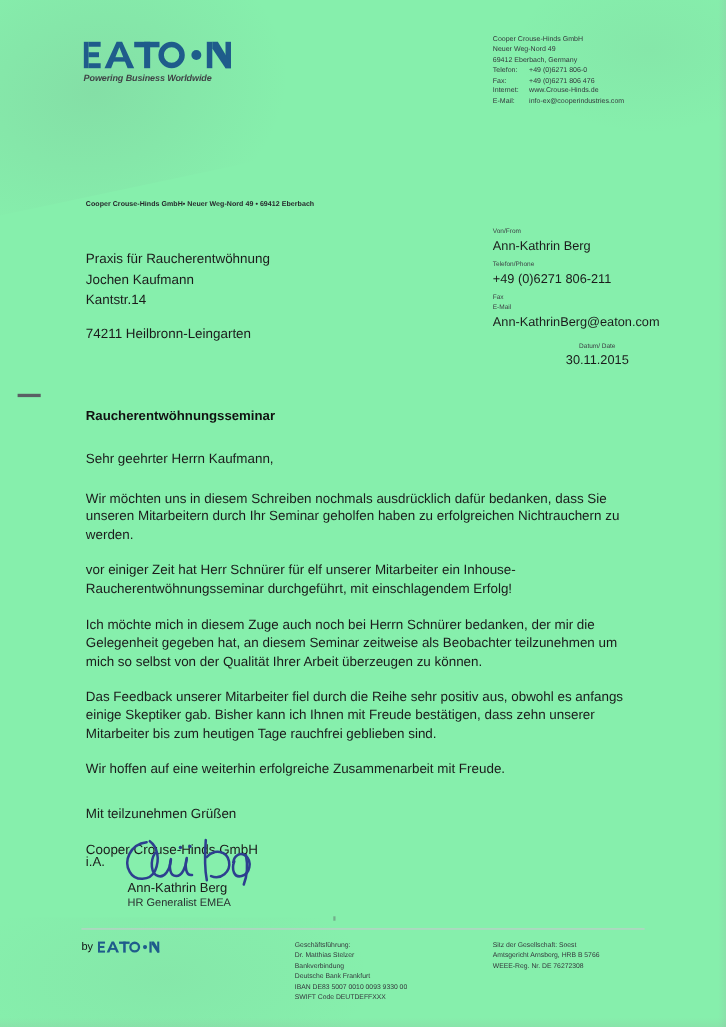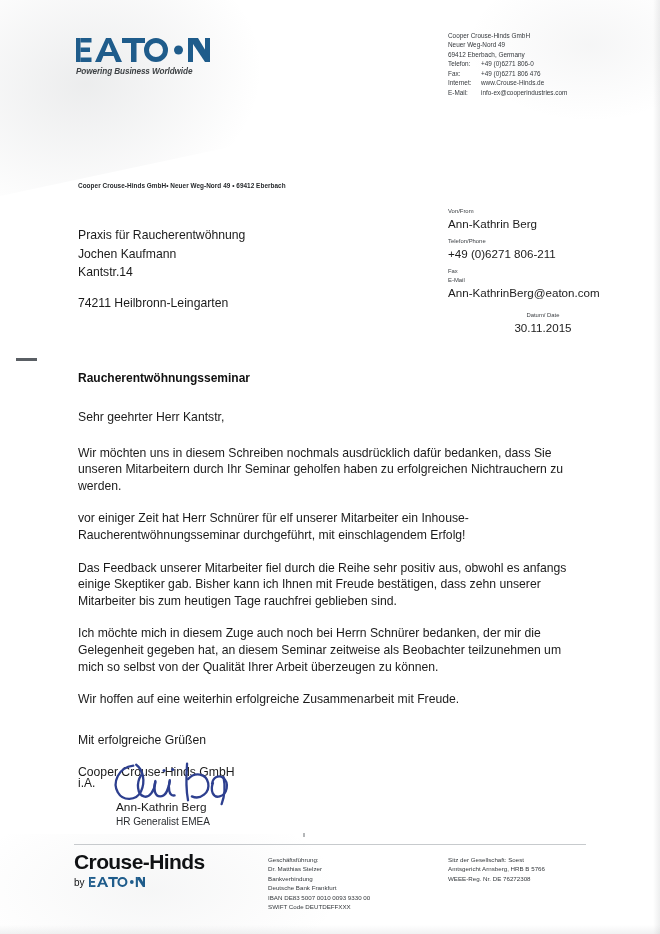--- a/index.html
+++ b/index.html
@@ -4,21 +4,21 @@
 <style>
   html, body {
     margin: 0;
     padding: 0;
     background: #8d8d8d;
   }
   #page {
     position: relative;
     width: 660px;
     height: 934px;
-    background: #ffffff;
+    background: #86efac;
     overflow: hidden;
     font-family: "Liberation Sans", sans-serif;
     color: #1b1b1b;
     box-sizing: border-box;
   }
   
   .scan-shade-tl {
     position: absolute;
     left: -40px; top: -60px;
     width: 300px; height: 230px;
@@ -352,27 +352,27 @@
       <div class="lbl">Datum/ Date</div>
       <div class="val">30.11.2015</div>
     </div>
   </div>
 
   <div class="reg-tick"></div>
 
   <div class="subject">Raucherentwöhnungsseminar</div>
 
   <div class="body">
-    <p class="salutation">Sehr geehrter Herr Kantstr,</p>
+    <p class="salutation">Sehr geehrter Herrn Kaufmann,</p>
     <p>Wir möchten uns in diesem Schreiben nochmals ausdrücklich dafür bedanken, dass Sie unseren Mitarbeitern durch Ihr Seminar geholfen haben zu erfolgreichen Nichtrauchern zu werden.</p>
     <p>vor einiger Zeit hat Herr Schnürer für elf unserer Mitarbeiter ein Inhouse-Raucherentwöhnungsseminar durchgeführt, mit einschlagendem Erfolg!</p>
+    <p>Ich möchte mich in diesem Zuge auch noch bei Herrn Schnürer bedanken, der mir die Gelegenheit gegeben hat, an diesem Seminar zeitweise als Beobachter teilzunehmen um mich so selbst von der Qualität Ihrer Arbeit überzeugen zu können.</p>
     <p>Das Feedback unserer Mitarbeiter fiel durch die Reihe sehr positiv aus, obwohl es anfangs einige Skeptiker gab. Bisher kann ich Ihnen mit Freude bestätigen, dass zehn unserer Mitarbeiter bis zum heutigen Tage rauchfrei geblieben sind.</p>
-    <p>Ich möchte mich in diesem Zuge auch noch bei Herrn Schnürer bedanken, der mir die Gelegenheit gegeben hat, an diesem Seminar zeitweise als Beobachter teilzunehmen um mich so selbst von der Qualität Ihrer Arbeit überzeugen zu können.</p>
     <p>Wir hoffen auf eine weiterhin erfolgreiche Zusammenarbeit mit Freude.</p>
-    <p class="closing">Mit erfolgreiche Grüßen</p>
+    <p class="closing">Mit teilzunehmen Grüßen</p>
     <p class="company">Cooper Crouse-Hinds GmbH</p>
   </div>
 
   <div class="sig-area">
     <div class="sig-ia">i.A.</div>
     <svg class="sig-ink" viewBox="0 0 150 50">
       <g fill="none" stroke="#2d3f8f" stroke-width="2.4" stroke-linecap="round" stroke-linejoin="round">
         <path d="M30,8 C14,10 8,26 14,36 C19,45 33,45 38,35 C43,24 40,12 33,7"></path>
         <path d="M38,18 C33,26 34,38 41,40 C47,42 52,34 53,25"></path>
         <path d="M53,24 C51,32 52,40 58,40 C64,40 67,31 68,24"></path>
@@ -387,21 +387,20 @@
     </svg>
     <div class="sig-name">Ann-Kathrin Berg</div>
     <div class="sig-role">HR Generalist EMEA</div>
   </div>
 
   <div class="stray-dot" style="left:303px; top:833px;"></div>
 
   <div class="footer-rule"></div>
 
   <div class="ch-logo">
-    <div class="ch-word">Crouse-Hinds</div>
     <div class="ch-by">
       <span class="ch-by-label">by</span>
       <svg class="ch-eaton-mark" viewBox="0 0 268 56">
         <g fill="#1f5c8b">
           <rect x="0" y="4" width="9" height="48"></rect>
           <rect x="9" y="4" width="22" height="9"></rect>
           <rect x="9" y="23" width="19" height="9"></rect>
           <rect x="9" y="43" width="22" height="9"></rect>
           <polygon points="60,4 70,4 92,52 80,52 65,14 50,52 38,52"></polygon>
           <rect x="52" y="32" width="26" height="8"></rect>

